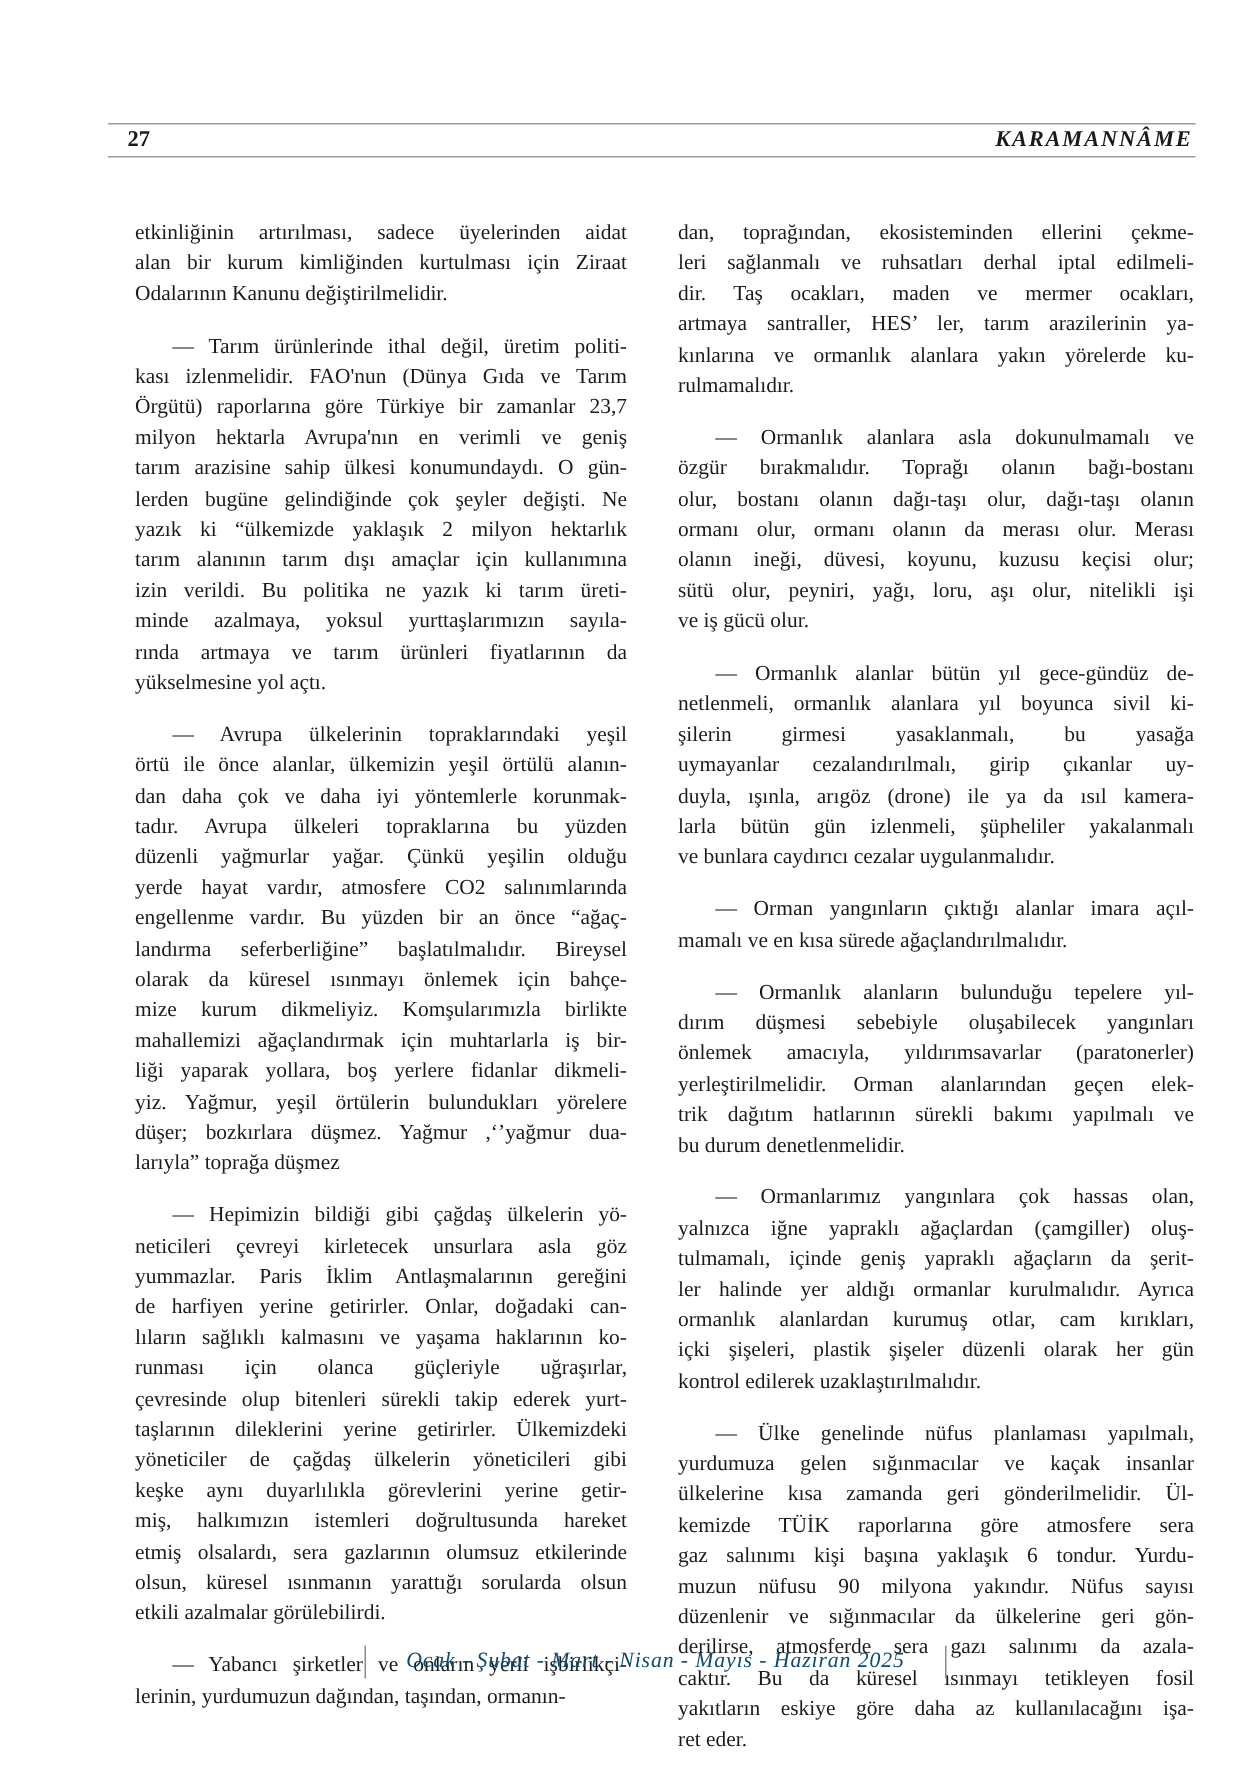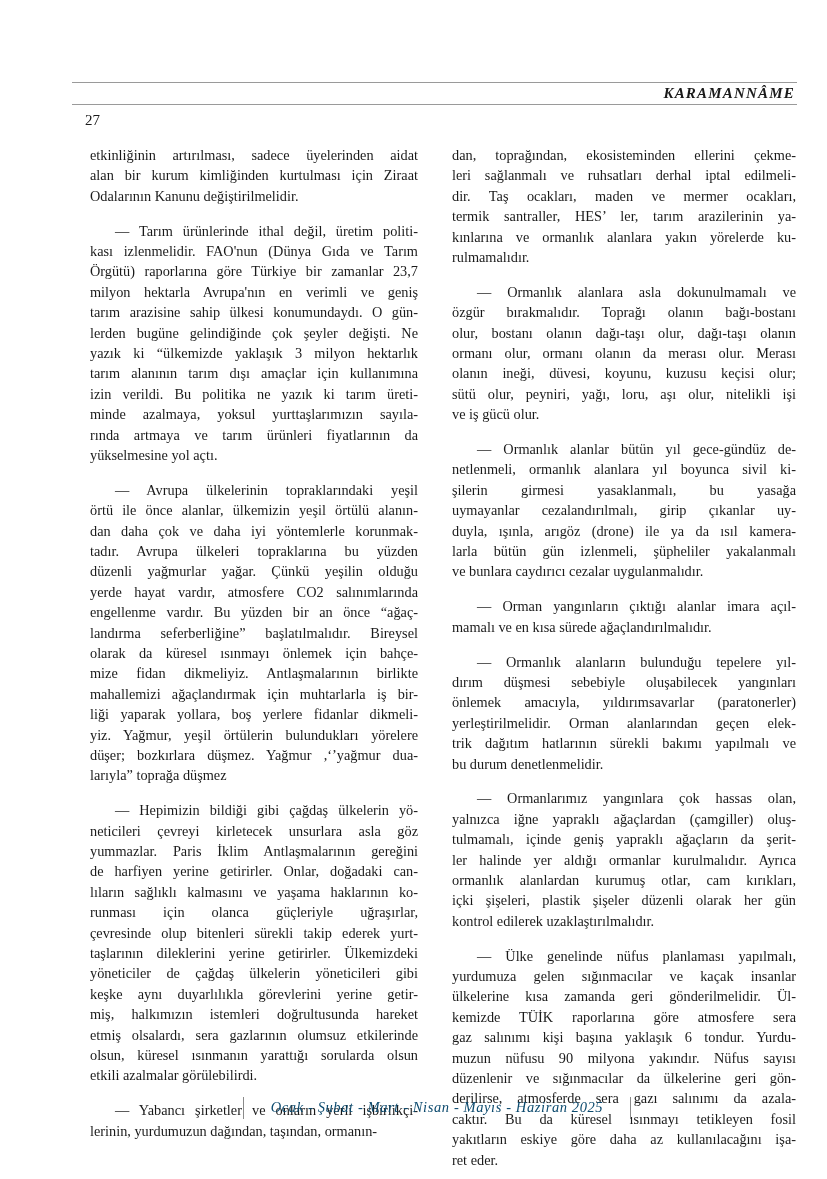--- a/index.html
+++ b/index.html
@@ -6,21 +6,21 @@
   body {
     width: 827px; height: 1179px; position: relative; overflow: hidden;
     font-family: "Liberation Serif", "DejaVu Serif", serif;
     color: #1a1a1a;
   }
   .hdr-rule { position: absolute; left: 72px; width: 725px; height: 1px; background: #9a9a9a; }
   .hdr-rule.top { top: 82px; }
   .hdr-rule.bot { top: 104px; }
   .page-num {
     position: absolute; left: 85px; top: 85px;
-    font-weight: normal; font-size: 15px; letter-spacing: 0; margin-top: 27px;
+    font-weight: bold; font-size: 15px; letter-spacing: 0;
   }
   .magazine-name {
     position: absolute; right: 32px; top: 85px;
     font-weight: bold; font-size: 15px; letter-spacing: 1.2px; font-style: italic;
   }
   .col { position: absolute; top: 145px; width: 328px; font-size: 14.3px; line-height: 20.4px; }
   .col.left { left: 90px; }
   .col.right { left: 452px; width: 344px; }
   .para { margin: 0 0 14.5px 0; }
   .line { display: block; white-space: nowrap; text-align: justify; text-align-last: justify; height: 20.4px; }
@@ -51,38 +51,38 @@
       <span class="line">alan bir kurum kimliğinden kurtulması için Ziraat</span>
       <span class="line last">Odalarının  Kanunu değiştirilmelidir.</span>
     </div>
     <div class="para">
       <span class="line indent"> — Tarım ürünlerinde ithal değil, üretim politi-</span>
       <span class="line">kası izlenmelidir. FAO'nun (Dünya Gıda ve Tarım</span>
       <span class="line">Örgütü) raporlarına göre Türkiye bir zamanlar 23,7</span>
       <span class="line">milyon  hektarla Avrupa'nın en verimli ve geniş</span>
       <span class="line">tarım arazisine sahip ülkesi konumundaydı. O gün-</span>
       <span class="line">lerden bugüne gelindiğinde çok şeyler değişti. Ne</span>
-      <span class="line">yazık ki “ülkemizde yaklaşık 3 milyon hektarlık</span>
+      <span class="line">yazık ki “ülkemizde yaklaşık 2 milyon hektarlık</span>
       <span class="line">tarım  alanının tarım dışı amaçlar için kullanımına</span>
       <span class="line">izin verildi. Bu politika ne yazık ki tarım üreti-</span>
       <span class="line">minde azalmaya, yoksul  yurttaşlarımızın  sayıla-</span>
       <span class="line">rında artmaya  ve tarım ürünleri fiyatlarının da</span>
       <span class="line last">yükselmesine yol açtı.</span>
     </div>
     <div class="para">
       <span class="line indent">— Avrupa ülkelerinin topraklarındaki yeşil</span>
       <span class="line">örtü ile önce alanlar, ülkemizin yeşil örtülü alanın-</span>
       <span class="line">dan daha çok  ve daha iyi yöntemlerle korunmak-</span>
       <span class="line">tadır. Avrupa ülkeleri topraklarına bu yüzden</span>
       <span class="line">düzenli  yağmurlar yağar. Çünkü yeşilin olduğu</span>
       <span class="line">yerde hayat vardır, atmosfere  CO2 salınımlarında</span>
       <span class="line">engellenme vardır. Bu yüzden bir an önce  “ağaç-</span>
       <span class="line">landırma seferberliğine”  başlatılmalıdır. Bireysel</span>
       <span class="line">olarak da küresel ısınmayı önlemek için  bahçe-</span>
-      <span class="line">mize fidan dikmeliyiz. Antlaşmalarının birlikte</span>
+      <span class="line">mize kurum dikmeliyiz. Komşularımızla birlikte</span>
       <span class="line">mahallemizi ağaçlandırmak için muhtarlarla iş bir-</span>
       <span class="line">liği yaparak yollara, boş yerlere fidanlar dikmeli-</span>
       <span class="line">yiz. Yağmur, yeşil örtülerin bulundukları yörelere</span>
       <span class="line">düşer;  bozkırlara düşmez. Yağmur ,‘’yağmur  dua-</span>
       <span class="line last">larıyla” toprağa düşmez</span>
     </div>
     <div class="para">
       <span class="line indent">— Hepimizin  bildiği gibi çağdaş  ülkelerin yö-</span>
       <span class="line">neticileri  çevreyi  kirletecek  unsurlara asla göz</span>
       <span class="line">yummazlar.  Paris İklim Antlaşmalarının  gereğini</span>
@@ -101,21 +101,21 @@
     <div class="para">
       <span class="line indent">— Yabancı şirketler ve onların yerli işbirlikçi-</span>
       <span class="line last">lerinin, yurdumuzun dağından, taşından, ormanın-</span>
     </div>
   </div>
 <div class="col right" id="right-col">
     <div class="para">
       <span class="line">dan, toprağından, ekosisteminden  ellerini çekme-</span>
       <span class="line">leri sağlanmalı ve ruhsatları derhal  iptal edilmeli-</span>
       <span class="line">dir. Taş ocakları, maden ve mermer ocakları,</span>
-      <span class="line">termik santraller, HES’ ler, tarım arazilerinin ya-</span>
+      <span class="line">artmaya santraller, HES’ ler, tarım arazilerinin ya-</span>
       <span class="line">kınlarına ve ormanlık alanlara yakın yörelerde ku-</span>
       <span class="line last">rulmamalıdır.</span>
     </div>
     <div class="para">
       <span class="line indent">— Ormanlık alanlara asla dokunulmamalı ve</span>
       <span class="line">özgür bırakmalıdır. Toprağı olanın bağı-bostanı</span>
       <span class="line">olur, bostanı olanın dağı-taşı olur, dağı-taşı olanın</span>
       <span class="line">ormanı olur, ormanı olanın da merası olur. Merası</span>
       <span class="line">olanın ineği, düvesi, koyunu, kuzusu keçisi olur;</span>
       <span class="line">sütü olur,  peyniri, yağı, loru, aşı olur, nitelikli işi</span>

